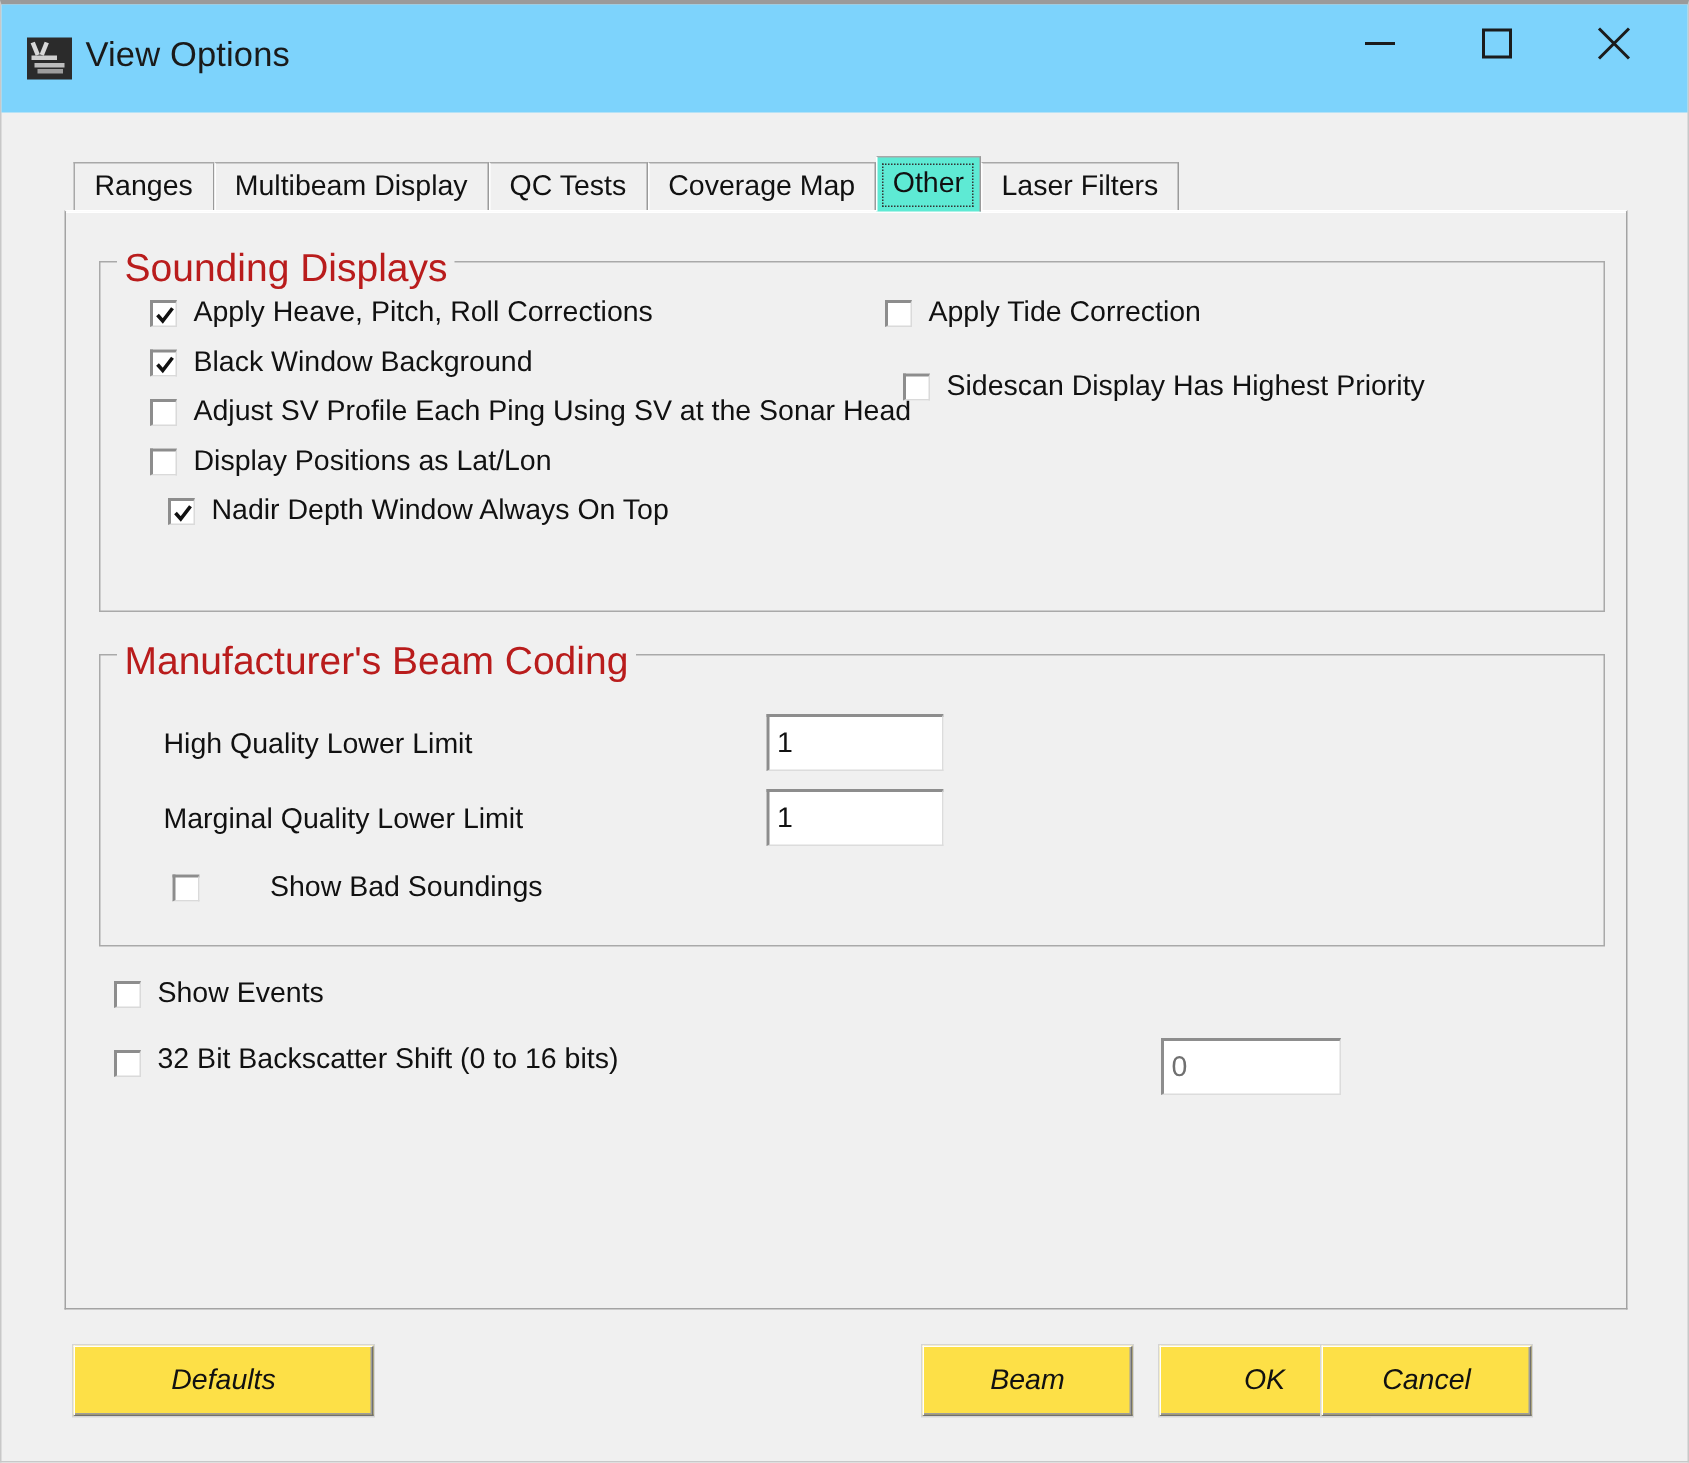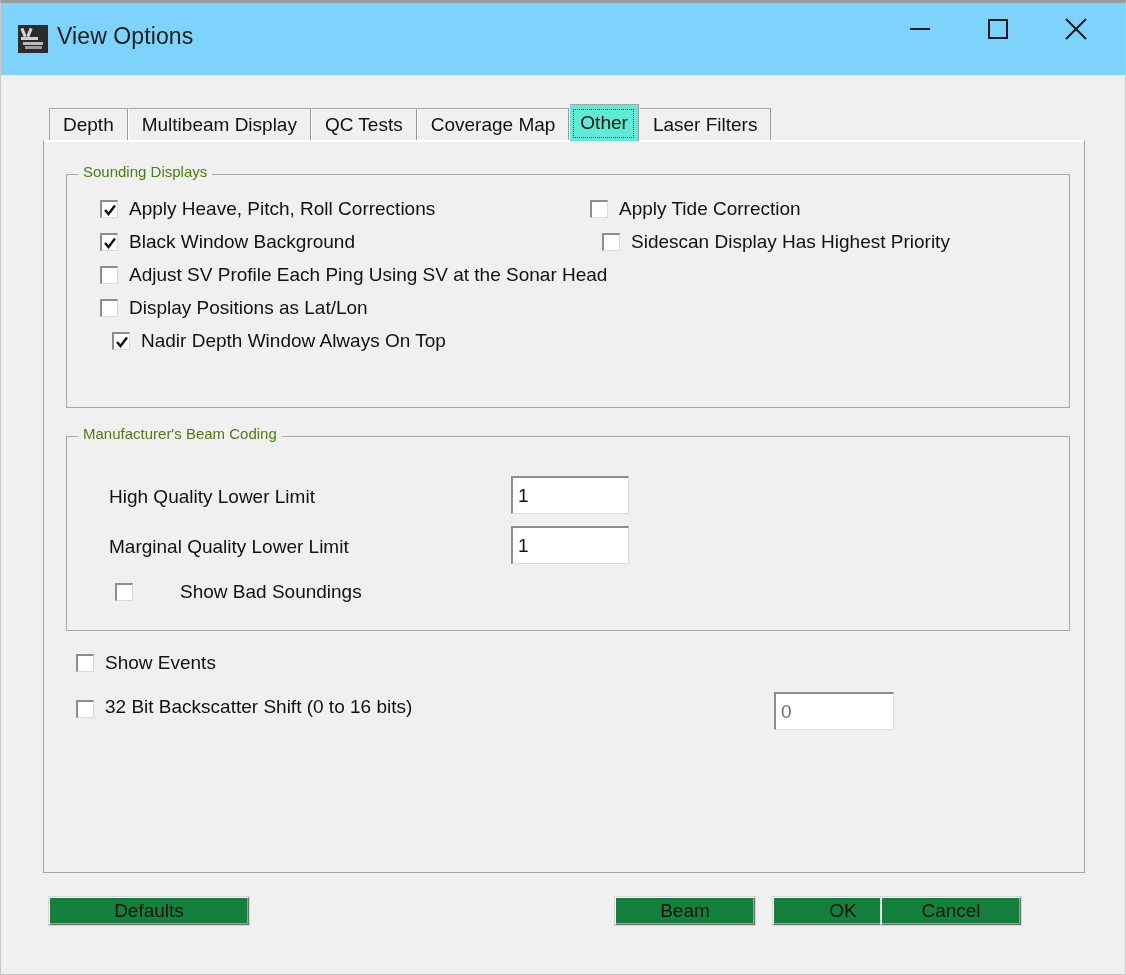--- a/index.html
+++ b/index.html
@@ -122,22 +122,22 @@
   .groupbox {
     position: absolute;
     border: 1px solid #a9a9a9;
     border-top-color: #a9a9a9;
   }
   .groupbox > .gb-title {
     position: absolute;
     top: -12px; left: 11px;
     padding: 0 5px;
     background: #f0f0f0;
-    font-size: 15px;
-    color: #4d7c0f;
+    font-size: 26px;
+    color: #b91c1c;
     white-space: nowrap;
   }
   #group-sounding { left: 22px; top: 33px; width: 1004px; height: 234px; }
   #group-beam     { left: 22px; top: 295px; width: 1004px; height: 195px; }
 
   
   .cbrow {
     position: absolute;
     display: flex;
     align-items: center;
@@ -180,30 +180,31 @@
   .fieldlabel {
     position: absolute;
     font-size: 19px;
     color: #111111;
     white-space: nowrap;
   }
 
   
   .dlgbtn {
     position: absolute;
-    height: 28px;
-    background: #15803d;
+    height: 47px;
+    background: #fde047;
     border: 1px solid #ffffff;
     border-right-color: #707070;
     border-bottom-color: #707070;
     box-shadow: inset -1px -1px 0 #9d9d9d, 0 0 0 1px #d5d5d5;
     font-family: "Liberation Sans", sans-serif;
     font-size: 19px;
     color: #111111;
     cursor: default;
+    font-style: italic;
   }
   #btn-defaults { left: 48px; top: 894px; width: 200px; }
   #btn-apply    { left: 614px; top: 894px; width: 140px; }
   #btn-ok       { left: 772px; top: 894px; width: 140px; }
   #btn-cancel   { left: 880px; top: 894px; width: 140px; }
 </style>
 </head>
 <body>
 
 <div id="window">
@@ -241,21 +242,21 @@
         <svg width="26" height="26" viewBox="0 0 26 26">
           <line x1="3" y1="3" x2="23" y2="23" stroke="#1b1b1b" stroke-width="2"></line>
           <line x1="23" y1="3" x2="3" y2="23" stroke="#1b1b1b" stroke-width="2"></line>
         </svg>
       </span>
     </div>
   </div>
 
   <div id="tabstrip">
     <div class="tab">
-      <span>Depth</span>
+      <span>Ranges</span>
     </div>
     <div class="tab">
       <span>Multibeam Display</span>
     </div>
     <div class="tab">
       <span>QC Tests</span>
     </div>
     <div class="tab">
       <span>Coverage Map</span>
     </div>
@@ -308,21 +309,21 @@
             </svg>
         </span>
         <span class="cblabel">Nadir Depth Window Always On Top</span>
       </div>
 
       <div class="cbrow" style="left:523px; top:23px;">
         <span class="cbox"></span>
         <span class="cblabel">Apply Tide Correction</span>
       </div>
 
-      <div class="cbrow" style="left:523px; top:56px;padding-left:12px;">
+      <div class="cbrow" style="left:523px; top:72px;padding-left:12px;">
         <span class="cbox"></span>
         <span class="cblabel">Sidescan Display Has Highest Priority</span>
       </div>
     </div>
 
     <div class="groupbox" id="group-beam">
       <div class="gb-title">Manufacturer's Beam Coding</div>
 
       <div class="fieldlabel" style="left:42px; top:49px;">High Quality Lower Limit</div>
       <input class="textfield" style="left: 444px; top: 39px; width: 118px;" value="1">

